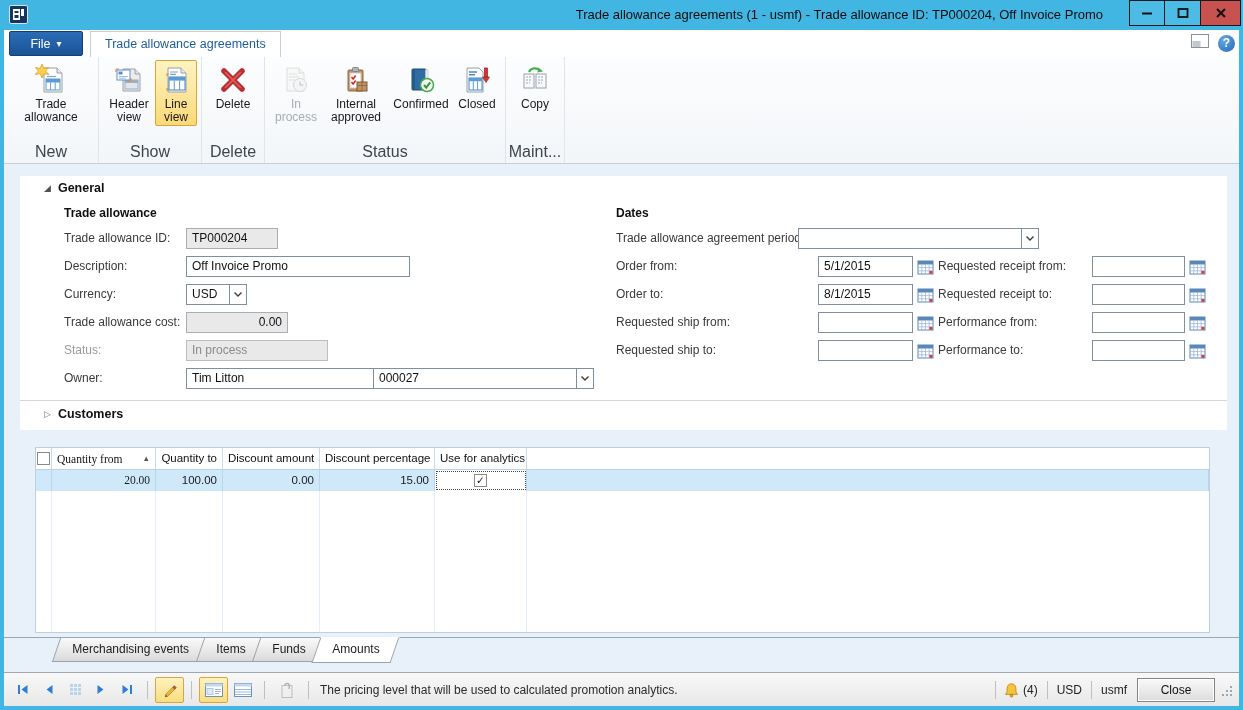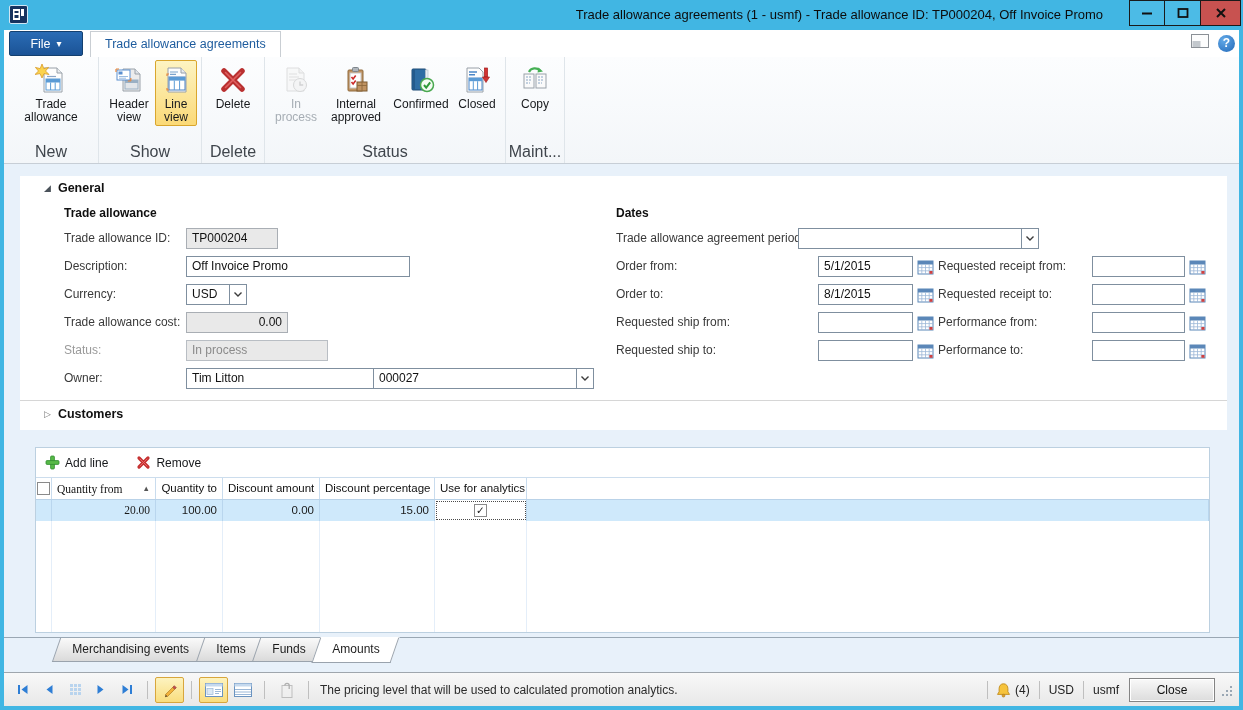--- a/index.html
+++ b/index.html
@@ -90,21 +90,21 @@
              background:linear-gradient(#f8f8f8,#e8e8e8);border-top:1px solid #9fa6ad;
              display:flex;align-items:center;padding:0 6px;}
   .sb-sep{width:1px;height:18px;background:#bfbfbf;margin:0 7px;flex:0 0 auto;}
   .sb-nav{width:26px;height:22px;display:flex;align-items:center;justify-content:center;flex:0 0 auto;}
   .sb-btn{width:27px;height:24px;display:flex;align-items:center;justify-content:center;border:1px solid transparent;
           border-radius:2px;flex:0 0 auto;}
   .sb-btn.hl{background:linear-gradient(#fdf3c0,#f9dd7e);border-color:#d8a63c;}
   .sb-msg{margin-left:4px;color:#2b2b2b;white-space:nowrap;overflow:hidden;flex:1;}
   .sb-right{display:flex;align-items:center;margin-left:auto;flex:0 0 auto;}
   .sb-txt{font-size:12px;color:#222;padding:0 2px;}
-  .close-btn{width:86px;height:24px;box-sizing:border-box;background:linear-gradient(#f9f9f9,#dcdcdc);
+  .close-btn{width:78px;height:24px;box-sizing:border-box;background:linear-gradient(#f9f9f9,#dcdcdc);
              border:1px solid #848484;box-shadow:inset 0 0 0 1px #fff;text-align:center;line-height:22px;
              font-size:12px;color:#111;margin:0 6px 0 8px;}
   .grip{align-self:flex-end;margin-bottom:2px;}
 </style>
 </head>
 <body>
 
 <div class="titlebar">
   <span class="app-ico">
     <svg width="19" height="19" viewBox="0 0 19 19">
@@ -411,36 +411,20 @@
     </div>
 
     <div class="hr-line"></div>
     <div class="sec-hdr" style="left:24px;top:231px;">
       <span class="tri" style="color:#777;">▷</span>
       <span>Customers</span>
     </div>
   </div>
 
   <div class="grid-card">
-    <div class="grid-toolbar">
-      <div class="tbtn">
-        <svg width="15" height="15" viewBox="0 0 15 15">
-            <rect x="5.6" y="1" width="3.8" height="13" rx="1" fill="#57b947" stroke="#2e8b2e" stroke-width="0.8"></rect>
-            <rect x="1" y="5.6" width="13" height="3.8" rx="1" fill="#57b947" stroke="#2e8b2e" stroke-width="0.8"></rect>
-          </svg>
-        <span>Add line</span>
-      </div>
-      <div class="tbtn">
-        <svg width="15" height="15" viewBox="0 0 15 15">
-            <path d="M3 3 L12 12 M12 3 L3 12" stroke="#c53030" stroke-width="3.2" stroke-linecap="round"></path>
-            <path d="M4 4 L11 11 M11 4 L4 11" stroke="#e86868" stroke-width="1" stroke-linecap="round"></path>
-          </svg>
-        <span>Remove</span>
-      </div>
-    </div>
 
     <div class="grid-header">
       <div class="gcell c-cb">
         <span class="cbx"></span>
       </div>
       <div class="gcell c-qf hdr-qf">
         <span>Quantity from</span>
         <span style="font-size:7.5px;color:#555;">▲</span>
       </div>
       <div class="gcell c-qt right">Quantity to</div>

